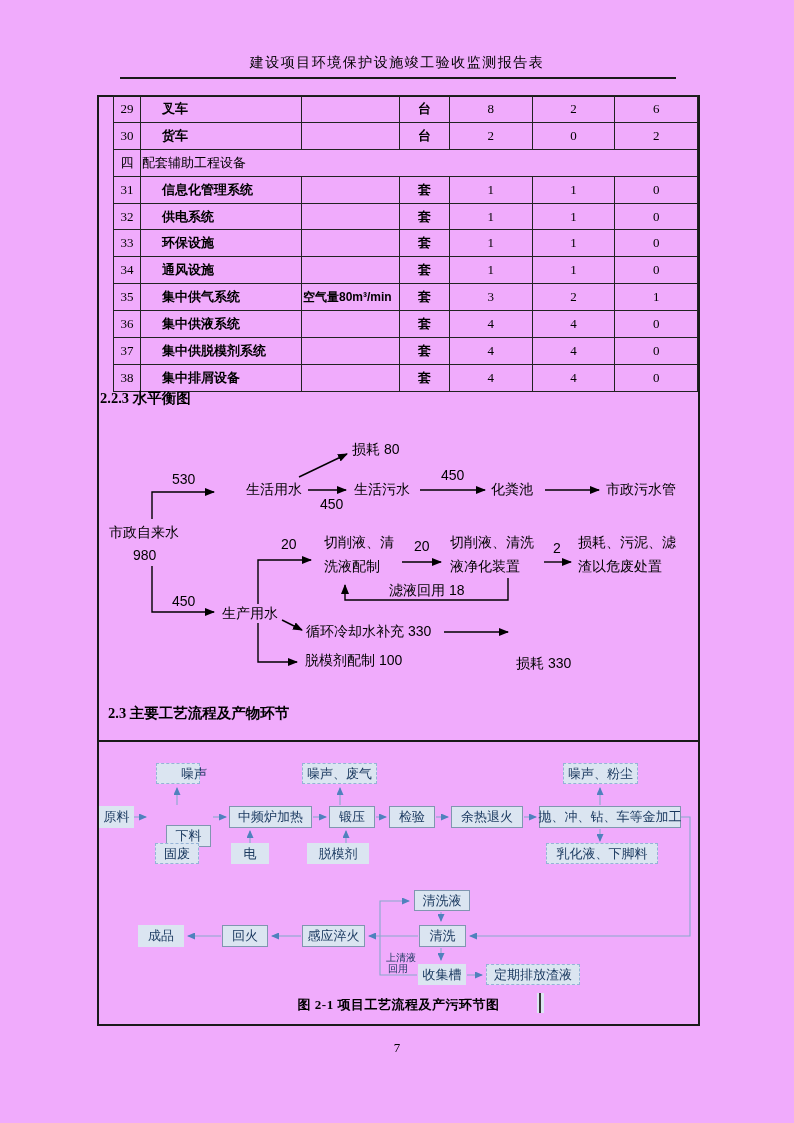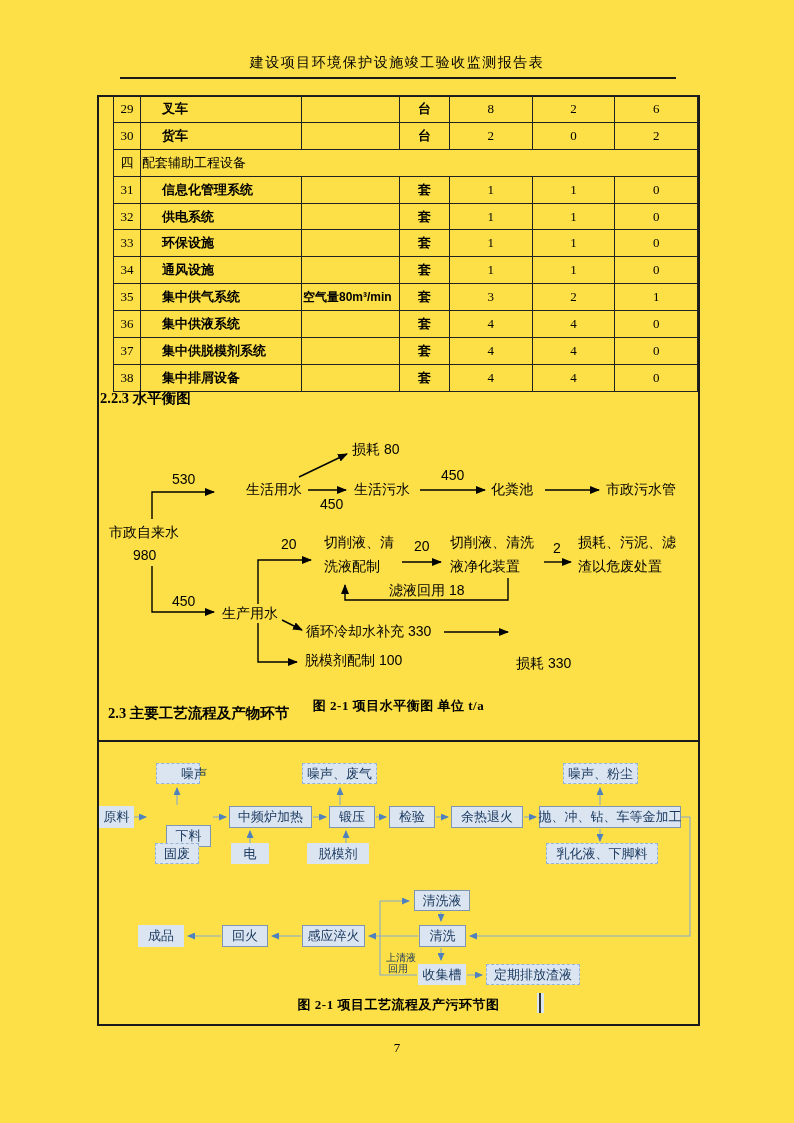--- a/index.html
+++ b/index.html
@@ -1,16 +1,16 @@
 <!DOCTYPE html>
 <html><head>
 <meta charset="utf-8">
 <style>
   html,body{margin:0;padding:0;background:#fff;}
-  .page{position:relative;width:794px;height:1123px;background:#fde047;overflow:hidden;
+  .page{position:relative;width:794px;height:1123px;background:#f0abfc;overflow:hidden;
         font-family:"Liberation Sans",sans-serif;color:#000;}
   
   .header-title{position:absolute;top:54px;left:0;width:794px;text-align:center;
     font-family:"Liberation Serif",serif;font-size:14px;letter-spacing:1.5px;}
   .header-rule{position:absolute;top:77px;left:120px;width:556px;height:2px;background:#1a1a1a;}
   
   .content-box{position:absolute;left:97px;top:95px;width:603px;height:931px;
     border:2px solid #1a1a1a;box-sizing:border-box;}
   .section-divider{position:absolute;left:97px;top:740px;width:603px;height:2px;background:#1a1a1a;}
   
@@ -226,21 +226,20 @@
   <div class="wb-label" style="left:450px;top:534px;">切削液、清洗</div>
   <div class="wb-label" style="left:450px;top:558px;">液净化装置</div>
   <div class="wb-label" style="left:553px;top:540px;">2</div>
   <div class="wb-label" style="left:578px;top:534px;">损耗、污泥、滤</div>
   <div class="wb-label" style="left:578px;top:558px;">渣以危废处置</div>
   <div class="wb-label" style="left:389px;top:582px;">滤液回用 18</div>
   <div class="wb-label" style="left:306px;top:623px;">循环冷却水补充 330</div>
   <div class="wb-label" style="left:516px;top:623px;margin-top:32px;">损耗 330</div>
   <div class="wb-label" style="left:305px;top:652px;">脱模剂配制 100</div>
 
-  <div class="fig-caption" style="top:697px;">图 2-1 项目水平衡图  单位 t/a</div>
 
   <div class="sec-heading" style="left:100px;top:704px;padding-left:8px;">2.3 主要工艺流程及产物环节</div>
 
   <div class="pf-box pf-plain" style="left:99px;top:806px;width:35px;height:22px;">原料</div>
   <div class="pf-box" style="left:166px;top:806px;width:45px;height:22px;margin-top:19px;">下料</div>
   <div class="pf-box" style="left:229px;top:806px;width:83px;height:22px;">中频炉加热</div>
   <div class="pf-box" style="left:329px;top:806px;width:46px;height:22px;">锻压</div>
   <div class="pf-box" style="left:389px;top:806px;width:46px;height:22px;">检验</div>
   <div class="pf-box" style="left:451px;top:806px;width:72px;height:22px;">余热退火</div>
   <div class="pf-box" style="left:539px;top:806px;width:142px;height:22px;">抛、冲、钻、车等金加工</div>

